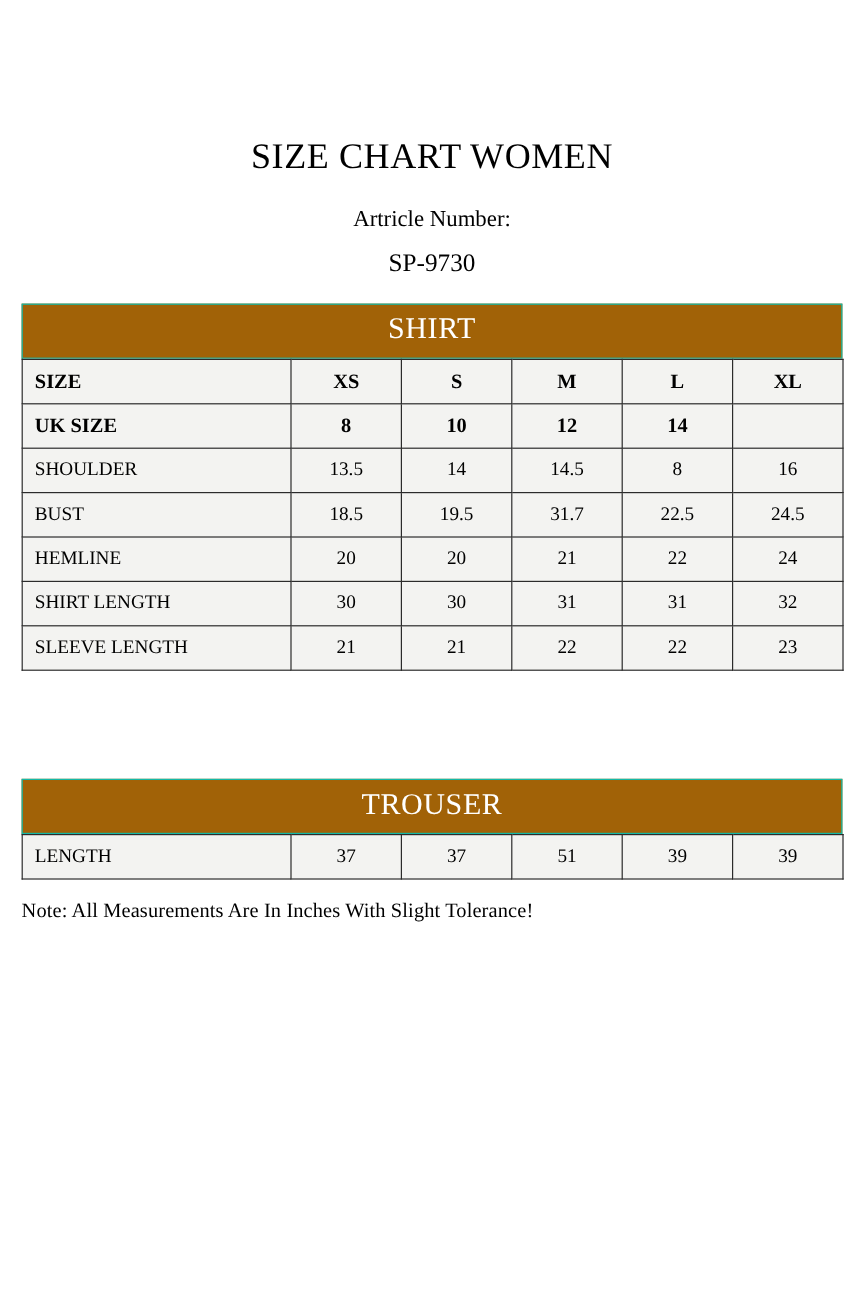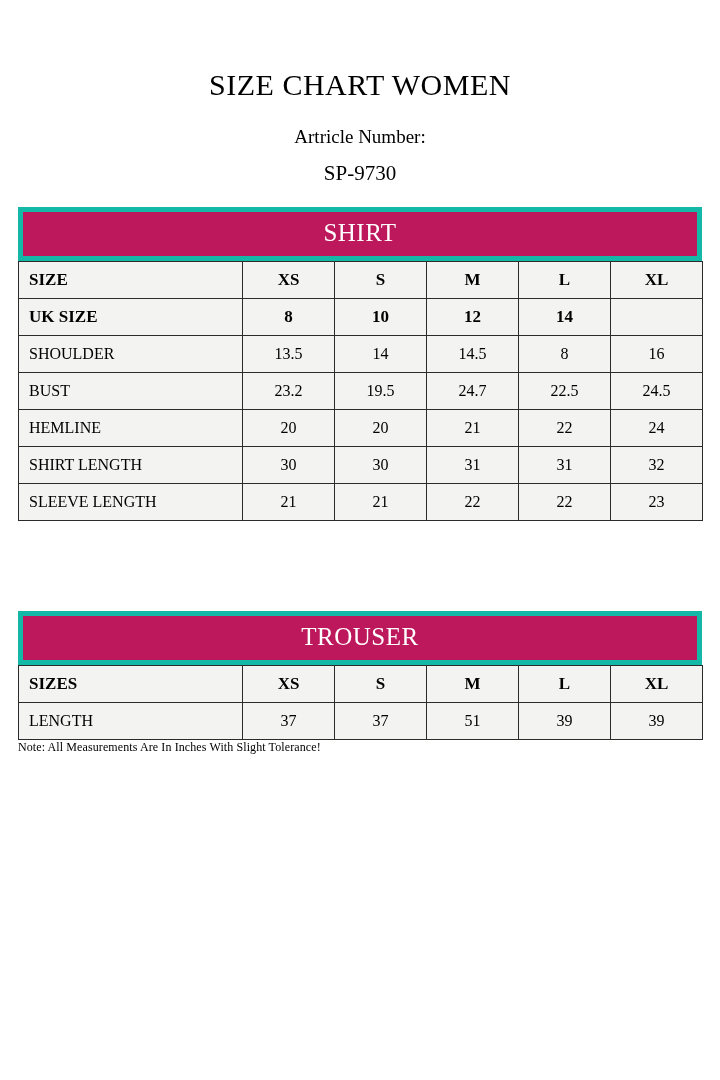--- a/index.html
+++ b/index.html
@@ -17,21 +17,21 @@
   .page {
     width: 720px;
     height: 1080px;
     position: relative;
     padding: 0 18px;
   }
   .title {
     text-align: center;
     font-size: 30px;
     letter-spacing: 0.5px;
-    margin-top: 68px;
+    margin-top: 114px;
     line-height: 1.1;
   }
   .subtitle {
     text-align: center;
     font-size: 19px;
     margin-top: 26px;
     line-height: 1.1;
   }
   .article-number {
     text-align: center;
@@ -41,27 +41,27 @@
     line-height: 1.1;
   }
   table {
     border-collapse: collapse;
     width: 100%;
     table-layout: fixed;
   }
   .chart-block { margin-top: 22px; }
   .chart-block.trouser { margin-top: 90px; }
   .band {
-    background: #be185d;
+    background: #a16207;
     color: #ffffff;
     text-align: center;
     font-size: 25px;
     padding: 7px 0 9px;
     letter-spacing: 0.5px;
-    border: 5px solid #14b8a6;
+    border: 1px solid #14b8a6;
   }
   td, th {
     border: 1px solid #2b2b2b;
     height: 37px;
     font-size: 16px;
     font-weight: normal;
     padding: 0 10px;
     background: #f3f3f1;
   }
   td.label, th.label {
@@ -75,22 +75,22 @@
   tr.head-row td, tr.head-row th {
     font-weight: bold;
     font-size: 17px;
   }
   tr.bold-row td {
     font-weight: bold;
     font-size: 17px;
   }
   td.empty { background: #f3f3f1; }
   .note {
-    margin-top: 0;
-    font-size: 12px;
+    margin-top: 16px;
+    font-size: 17px;
     letter-spacing: 0.1px;
   }
 </style>
 </head>
 <body>
 
 <div class="page">
 
   <div class="title">SIZE CHART WOMEN</div>
   <div class="subtitle">Artricle Number:</div>
@@ -119,23 +119,23 @@
         <tr>
           <td class="label">SHOULDER</td>
           <td class="val">13.5</td>
           <td class="val">14</td>
           <td class="val">14.5</td>
           <td class="val">8</td>
           <td class="val">16</td>
         </tr>
         <tr>
           <td class="label">BUST</td>
-          <td class="val">23.2</td>
+          <td class="val">18.5</td>
           <td class="val">19.5</td>
-          <td class="val">24.7</td>
+          <td class="val">31.7</td>
           <td class="val">22.5</td>
           <td class="val">24.5</td>
         </tr>
         <tr>
           <td class="label">HEMLINE</td>
           <td class="val">20</td>
           <td class="val">20</td>
           <td class="val">21</td>
           <td class="val">22</td>
           <td class="val">24</td>
@@ -157,28 +157,20 @@
           <td class="val">23</td>
         </tr>
       </tbody>
     </table>
   </div>
 
   <div class="chart-block trouser">
     <div class="band">TROUSER</div>
     <table>
       <tbody>
-        <tr class="head-row">
-          <th class="label">SIZES</th>
-          <th class="val">XS</th>
-          <th class="val">S</th>
-          <th class="val">M</th>
-          <th class="val">L</th>
-          <th class="val">XL</th>
-        </tr>
         <tr>
           <td class="label">LENGTH</td>
           <td class="val">37</td>
           <td class="val">37</td>
           <td class="val">51</td>
           <td class="val">39</td>
           <td class="val">39</td>
         </tr>
       </tbody>
     </table>

